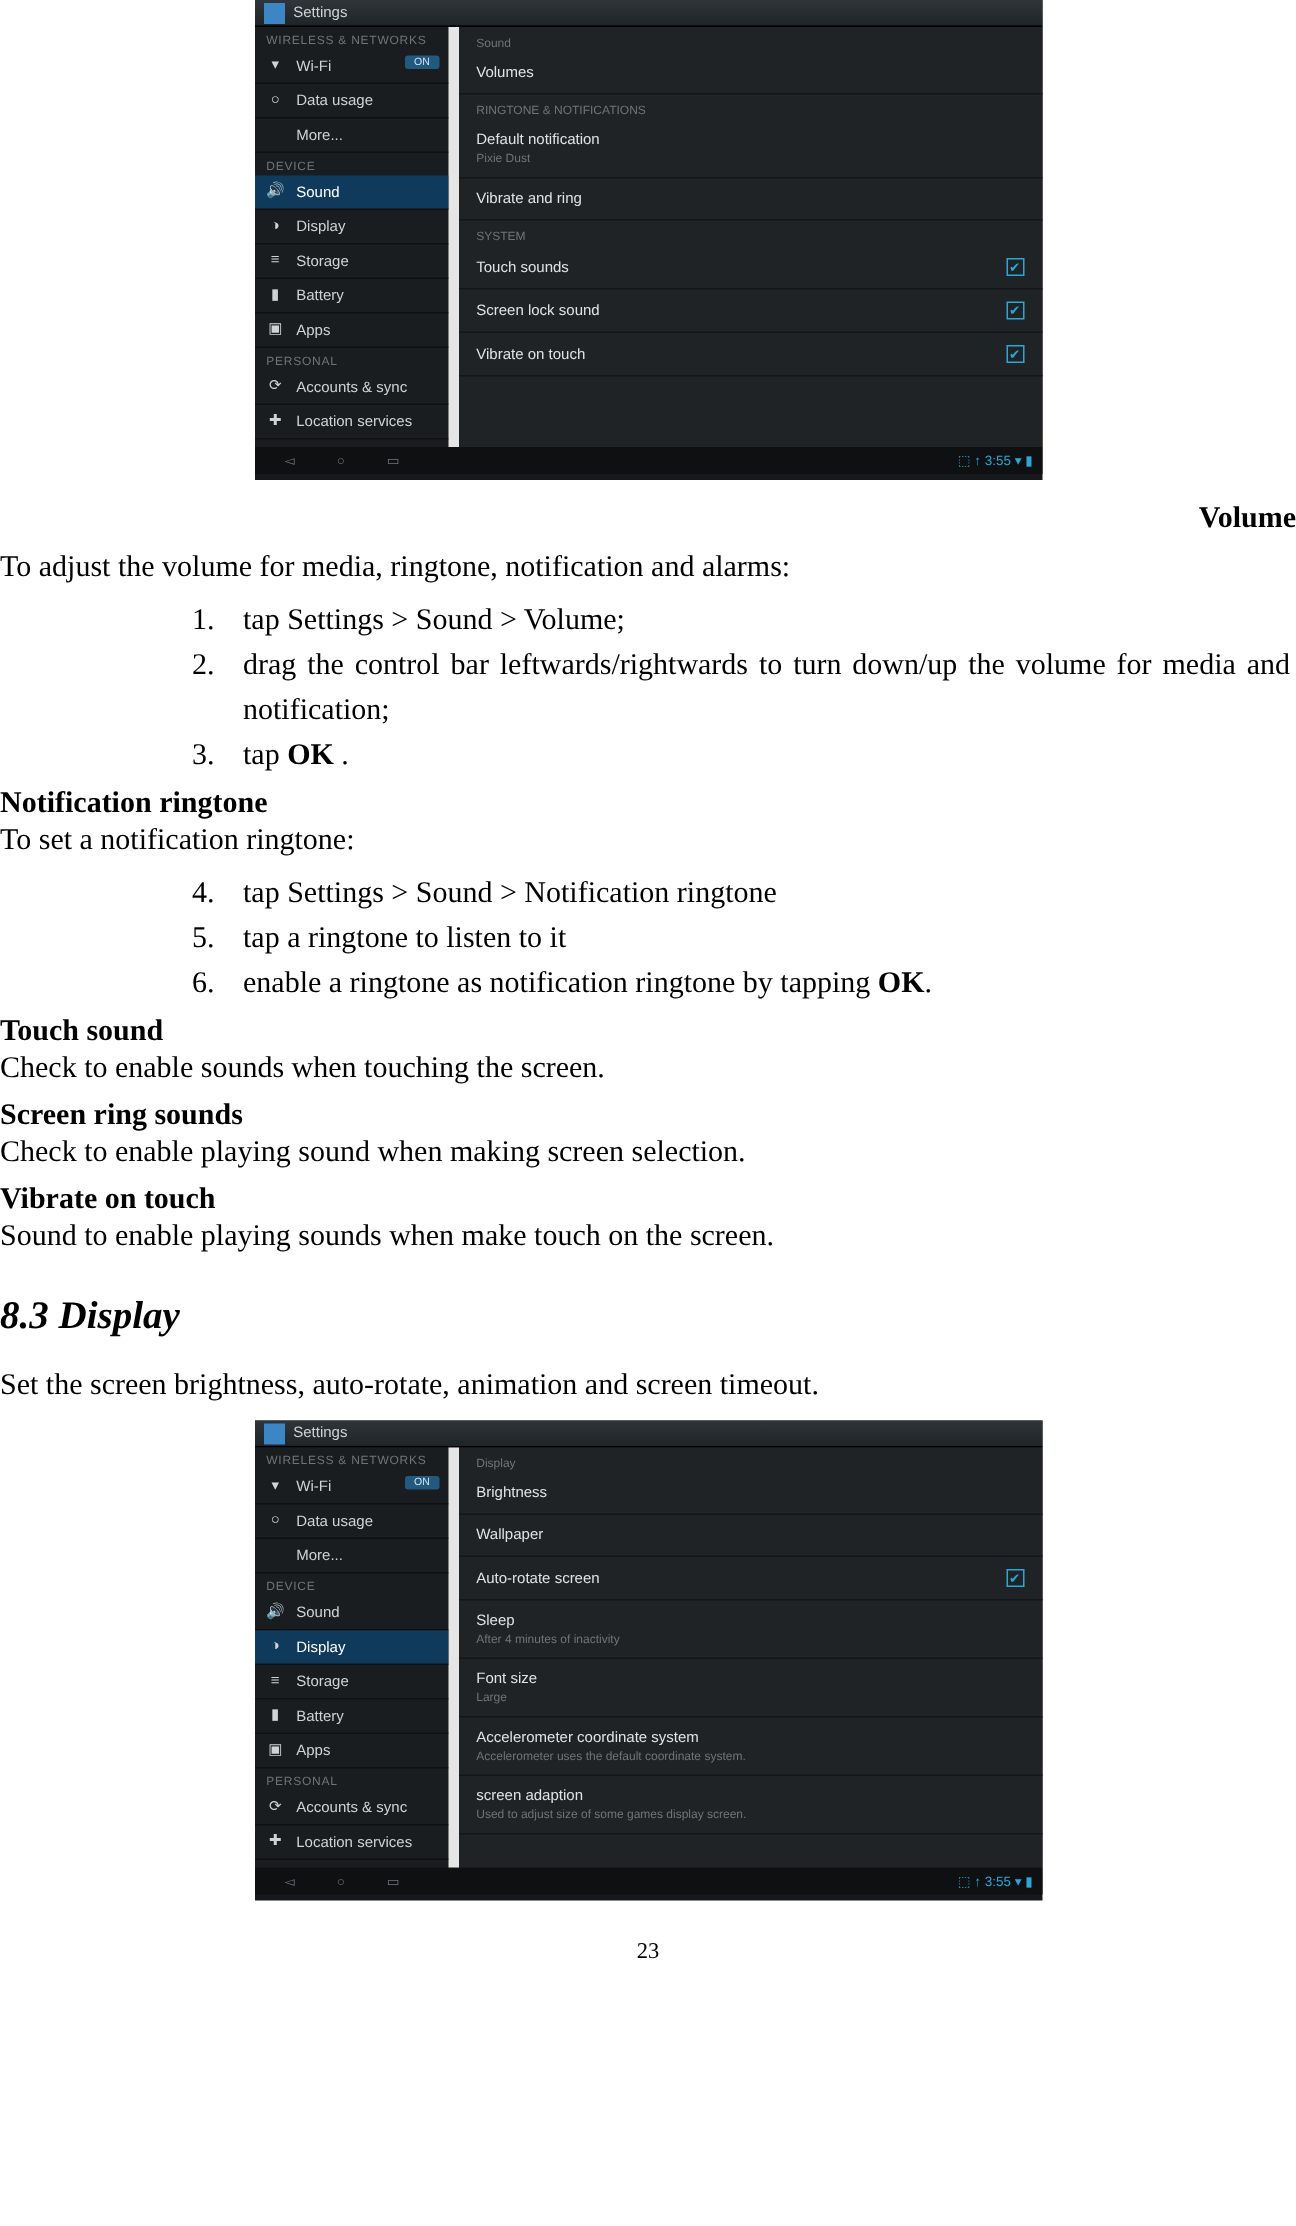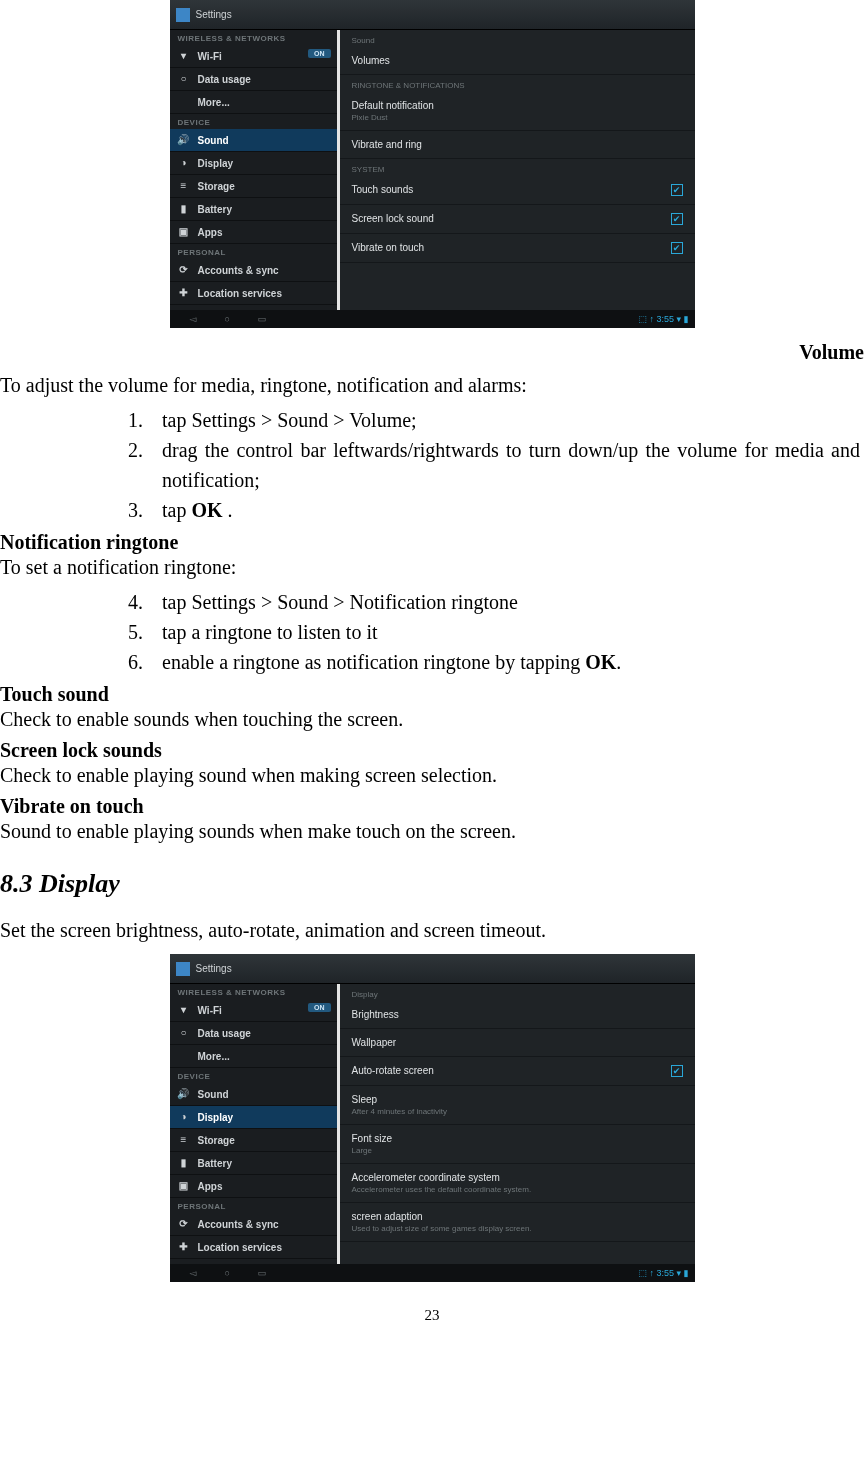--- a/index.html
+++ b/index.html
@@ -18,40 +18,39 @@
     background: #16191c;
     color: #d0d0d0;
     font-family: Arial, sans-serif;
     text-align: left;
     position: relative;
   }
   .ss1 { width: 525px; height: 320px; }
   .ss2 { width: 525px; height: 320px; }
   
   .topbar {
-    height: 30px;
+    height: 18px;
     background: linear-gradient(#2f3539,#1f2428);
     display: flex; align-items: center;
     padding: 0 6px;
     font-size: 10px;
     color: #cfd3d6;
     border-bottom: 1px solid #000;
   }
   .topbar .ticon {
     width: 14px; height: 14px; background: #3d86c6;
     margin-right: 6px;
   }
   .ss-body { display: flex; height: calc(100% - 22px - 18px); }
   .ss-sidebar {
-    width: 170px;
+    width: 136px;
     background: #1a1d20;
-    border-right: 3px solid #e5e5e5;
+    border-right: 7px solid #e5e5e5;
     font-size: 10px;
     overflow: hidden;
-    font-weight: bold;
   }
   .ss-shdr {
     font-size: 8px;
     color: #6e7578;
     padding: 4px 8px 2px 8px;
     letter-spacing: 0.5px;
   }
   .ss-item {
     display: flex; align-items: center;
     padding: 5px 8px;
@@ -81,21 +80,21 @@
   }
   .cs-hdr {
     font-size: 8px;
     color: #6e7578;
     padding: 6px 12px 2px 12px;
   }
   .cs-row {
     padding: 8px 12px;
     border-bottom: 1px solid #14171a;
     color: #e0e3e5;
-    display: flex; align-items: flex-start;
+    display: flex; align-items: flex-end;
     justify-content: space-between;
   }
   .cs-row .sub {
     display: block;
     font-size: 8px;
     color: #6e7578;
     margin-top: 2px;
   }
   .cs-chk {
     width: 12px; height: 12px; border: 1px solid #2aa7d8;
@@ -260,21 +259,21 @@
         </div>
         <div class="ol-item">
           <div class="ol-num">6.</div>
           <div class="ol-body">enable a ringtone as notification ringtone by tapping <b>OK</b>.</div>
         </div>
       </div>
 
     <div><span class="runin">Touch sound</span></div>
     <div class="body-text" style="margin-top:0">Check to enable sounds when touching the screen.</div>
 
-    <div><span class="runin">Screen lock sounds</span></div>
+    <div><span class="runin">Screen ring sounds</span></div>
     <div class="body-text" style="margin-top:0">Check to enable playing sound when making screen selection.</div>
 
     <div><span class="runin">Vibrate on touch</span></div>
     <div class="body-text" style="margin-top:0">Sound to enable playing sounds when make touch on the screen.</div>
 
     <div class="section-h2">8.3 Display</div>
     <div class="body-text">Set the screen brightness, auto-rotate, animation and screen timeout.</div>
   </div>
 
   <div class="screenshot-wrap" style="margin-top:10px">

